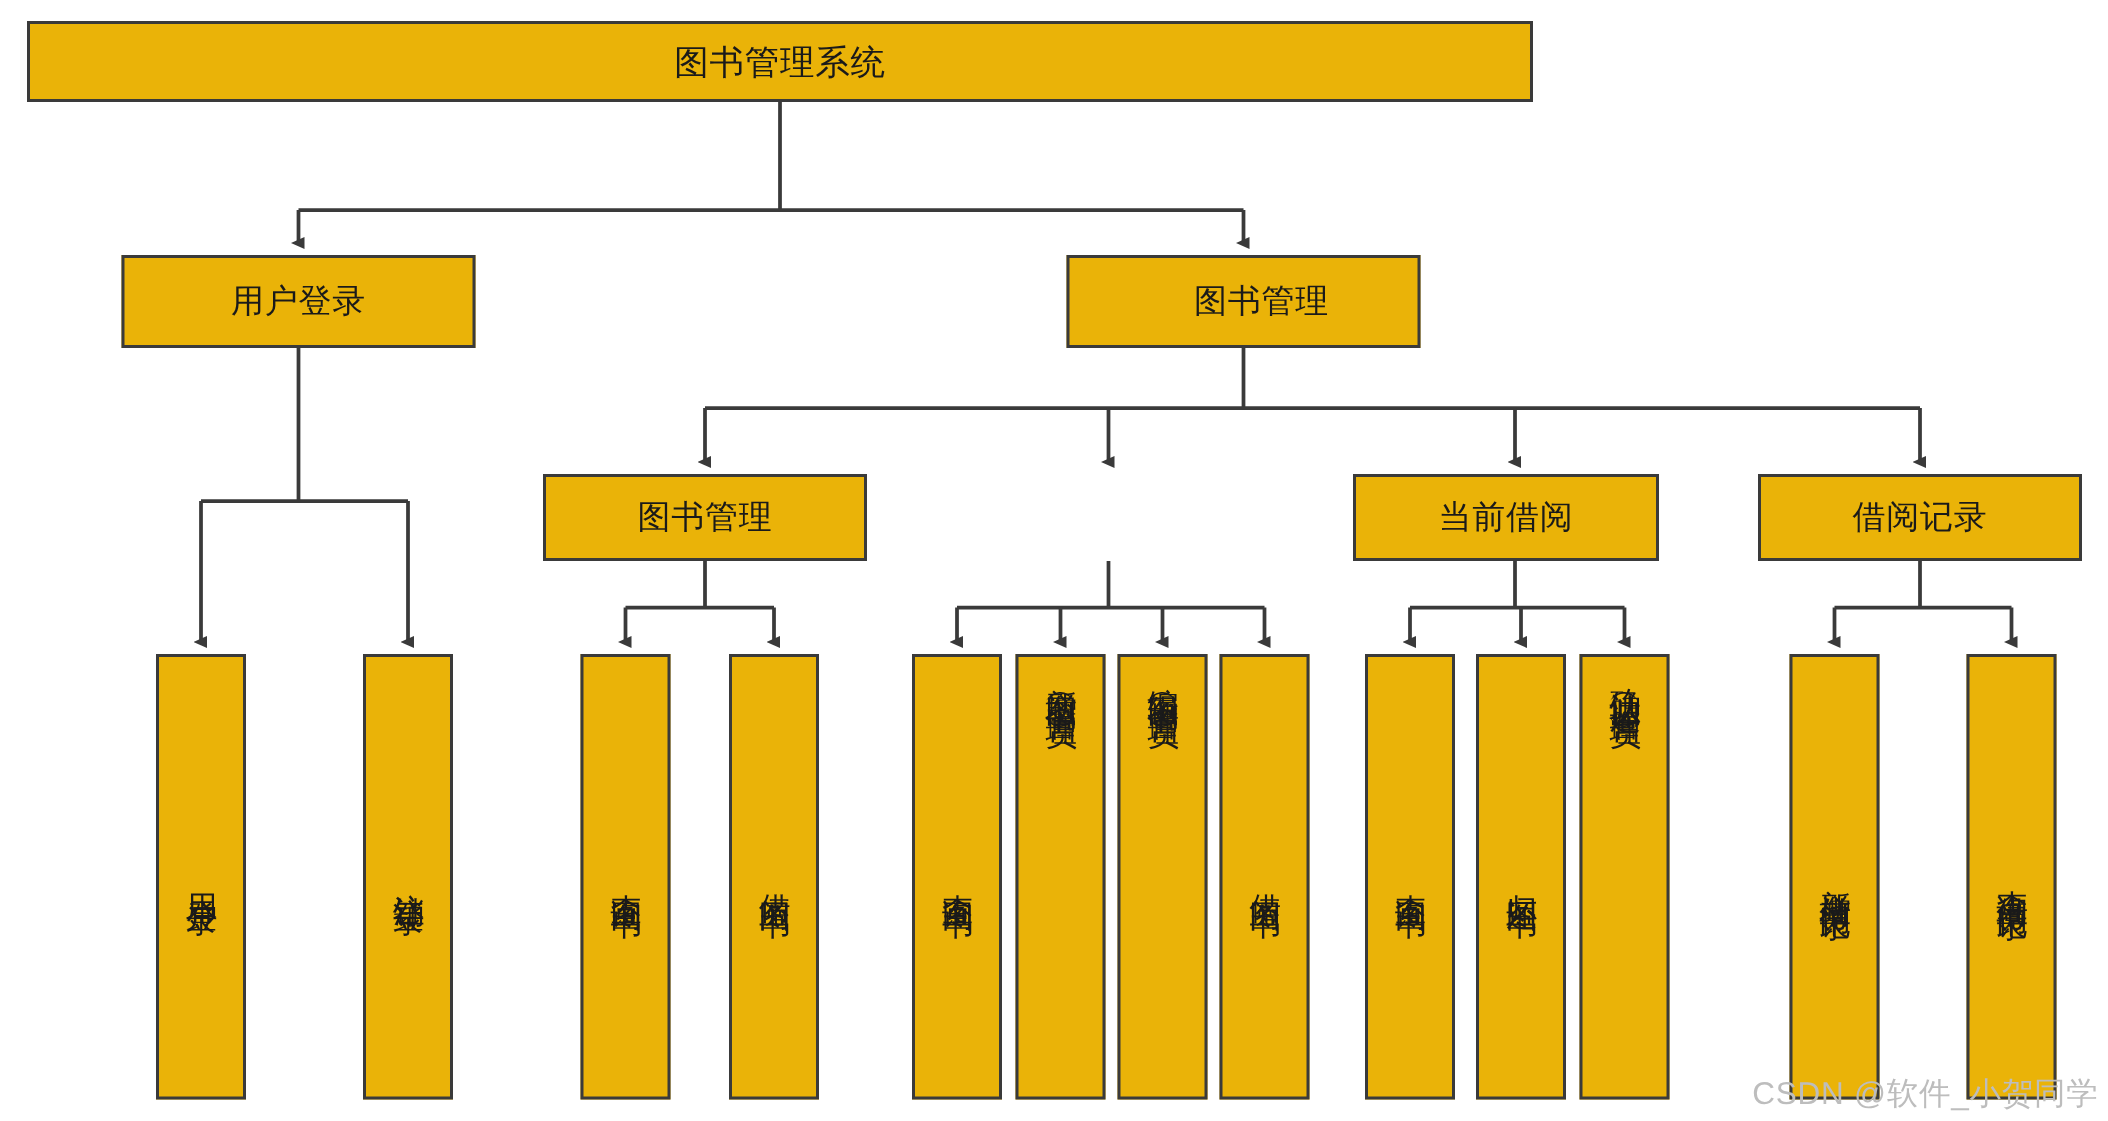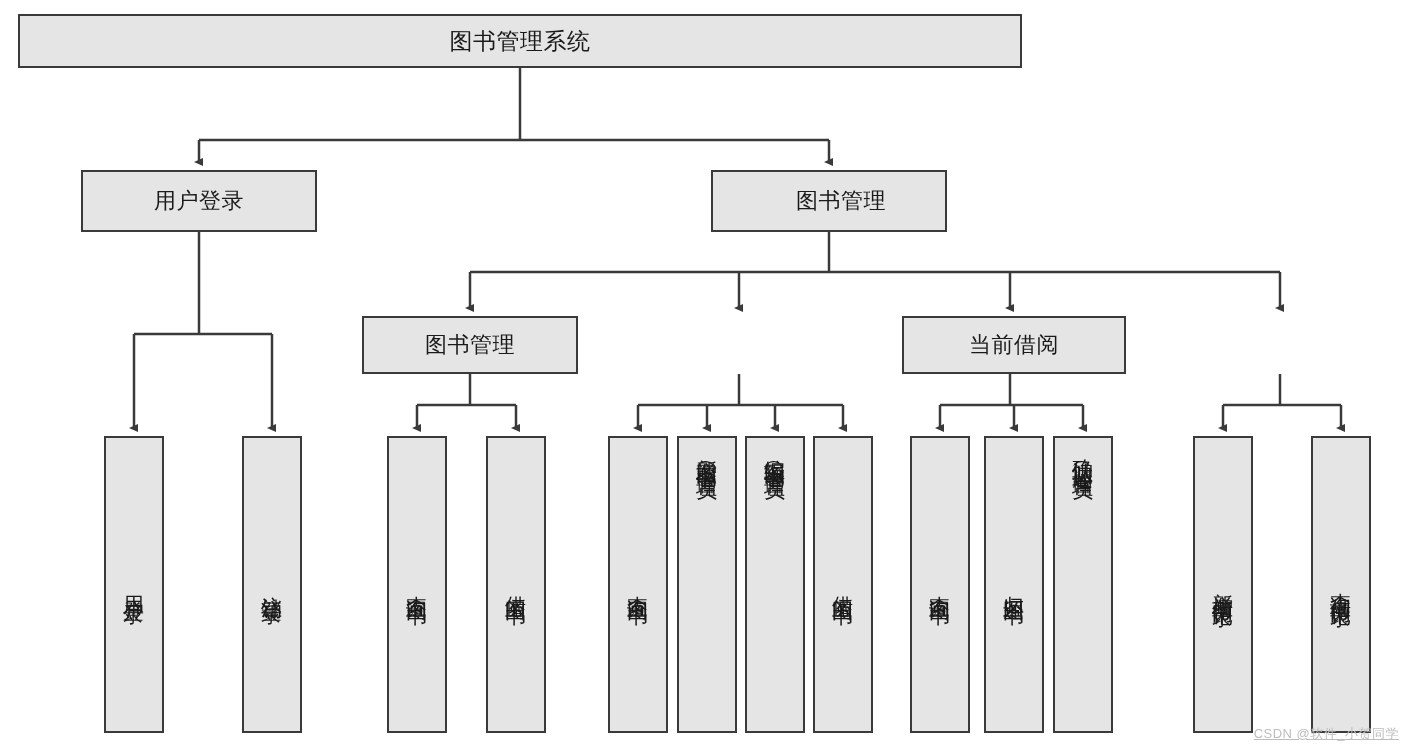--- a/index.html
+++ b/index.html
@@ -21,21 +21,21 @@
     position: absolute;
     left: 0;
     top: 0;
     width: 1405px;
     height: 747px;
   }
   .node {
     position: absolute;
     box-sizing: border-box;
     border: 2px solid #3a3a3a;
-    background: #e5e5e5;
+    background: #eab308;
     color: #1a1a1a;
     display: flex;
     align-items: center;
     justify-content: center;
     text-align: center;
     font-size: 22px;
     line-height: 1.25;
     letter-spacing: 0.5px;
   }
   .node.root {
@@ -49,25 +49,24 @@
     line-height: 1.0;
     padding: 4px 0;
   }
   .node.leaf.top-align {
     justify-content: flex-start;
   }
   .watermark {
     position: absolute;
     right: 6px;
     bottom: 4px;
-    font-size: 13px;
+    font-size: 21px;
     color: #bdbdbd;
     white-space: nowrap;
     letter-spacing: 0.5px;
-    text-decoration: underline;
   }
 </style>
 </head>
 <body>
 
 <div id="canvas">
 
   <svg id="edges" viewBox="0 0 1405 747" xmlns="http://www.w3.org/2000/svg">
     <defs>
       <marker id="arrow" markerWidth="10" markerHeight="10" refX="5" refY="5" orient="auto" markerUnits="userSpaceOnUse">
@@ -125,22 +124,25 @@
   <div class="node" style="left:81px; top:170px; width:236px; height:62px;">
     <span>用户登录</span>
   </div>
   <div class="node" style="left:711px; top:170px; width:236px; height:62px;padding-left:24px;">
     <span>图书管理</span>
   </div>
 
   <div class="node" style="left:362px; top:316px; width:216px; height:58px;">
     <span>图书管理</span>
   </div>
-  <div class="node" style="left:902px; top:316px; width:224px; height:58px;">
+  <div class="node" style="left:902px; top:316px; width:204px; height:58px;">
     <span>当前借阅</span>
+  </div>
+  <div class="node" style="left:1172px; top:316px; width:216px; height:58px;">
+    <span>借阅记录</span>
   </div>
 
   <div class="node leaf" style="left:104px; top:436px; width:60px; height:297px;">
     <span>用户登录</span>
   </div>
   <div class="node leaf" style="left:242px; top:436px; width:60px; height:297px;">
     <span>注销登录</span>
   </div>
 
   <div class="node leaf" style="left:387px; top:436px; width:60px; height:297px;">

